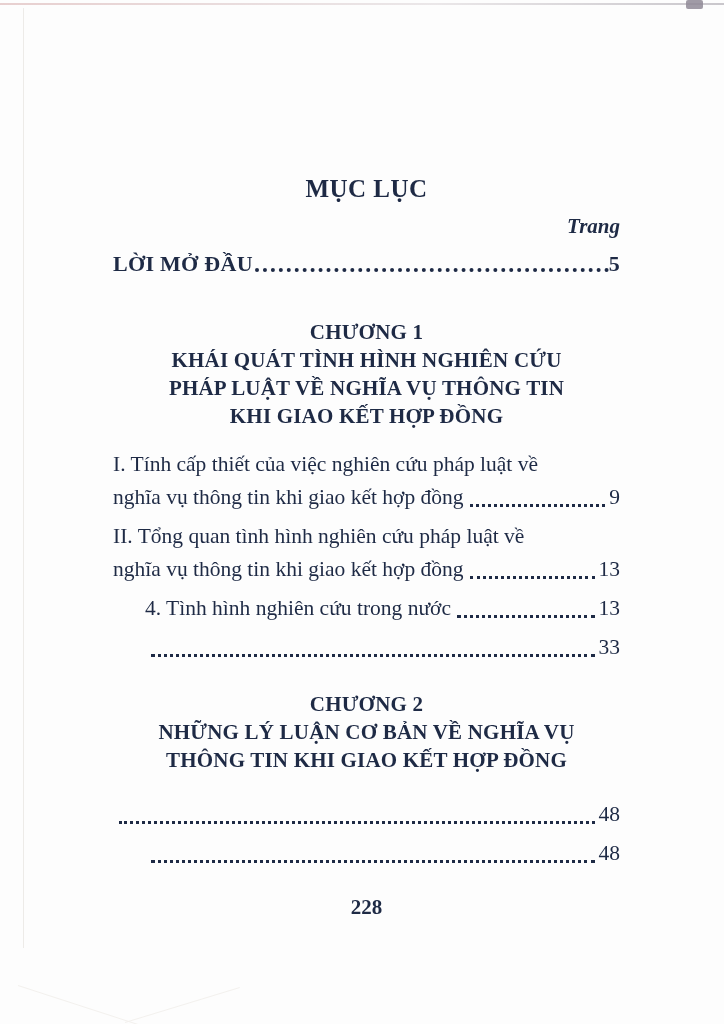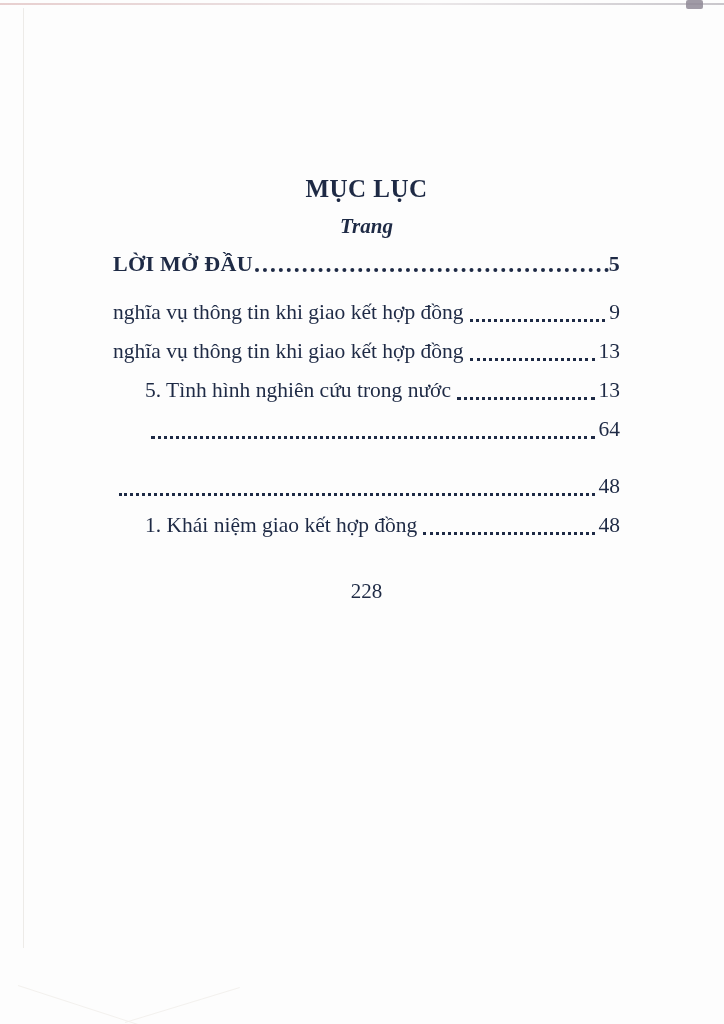--- a/index.html
+++ b/index.html
@@ -39,21 +39,21 @@
     position: absolute; left: 113px; top: 0; width: 507px;
   }
   .title {
     margin-top: 176px;
     text-align: center;
     font-size: 25px; font-weight: 700; letter-spacing: .5px;
     line-height: 26px;
   }
   .trang {
     margin-top: 12px;
-    text-align: center;
+    text-align: right;
     font-size: 21px; font-style: italic; font-weight: 600;
     line-height: 24px;
   }
   .row { display: flex; align-items: flex-end; text-align: center; }
   .row .text { white-space: nowrap; }
   .leader {
     flex: 1; min-width: 18px;
     border-bottom: 3px dotted #1e2a45;
     margin: 0 4px 7px 6px;
   }
@@ -69,23 +69,23 @@
     letter-spacing: .2px;
   }
   .ch1-heading { margin-top: 40px; }
   .ch2-heading { margin-top: 26px; }
   .toc-list { font-size: 21.5px; line-height: 33px; }
   .ch1-list { margin-top: 18px; }
   .ch2-list { margin-top: 24px; }
   .entry { margin-bottom: 6px; }
   .entry.indent { padding-left: 32px; }
   .folio {
-    margin-top: 37px;
+    margin-top: 25px;
     text-align: center;
-    font-size: 21px; line-height: 24px;
+    font-size: 21px; line-height: 24px; font-weight: bold;
   }
 </style>
 </head>
 <body>
 
 <div class="page">
 
   <div class="artifact-topline"></div>
   <div class="artifact-smudge"></div>
   <div class="artifact-leftedge"></div>
@@ -97,69 +97,81 @@
     <div class="title">MỤC LỤC</div>
 
     <div class="trang">Trang</div>
 
     <div class="row intro">
       <span class="text">LỜI MỞ ĐẦU</span>
       <span class="leader"></span>
       <span class="pagenum">5</span>
     </div>
 
+    <div class="ch-heading ch1-heading">
+      <div>CHƯƠNG 1</div>
+      <div>KHÁI QUÁT TÌNH HÌNH NGHIÊN CỨU</div>
+      <div>PHÁP LUẬT VỀ NGHĨA VỤ THÔNG TIN</div>
+      <div>KHI GIAO KẾT HỢP ĐỒNG</div>
+    </div>
 
     <div class="toc-list ch1-list">
 
       <div class="entry">
+        <div>I. Tính cấp thiết của việc nghiên cứu pháp luật về</div>
         <div class="row">
           <span class="text">nghĩa vụ thông tin khi giao kết hợp đồng</span>
           <span class="leader"></span>
           <span class="pagenum">9</span>
         </div>
       </div>
 
       <div class="entry">
+        <div>II. Tổng quan tình hình nghiên cứu pháp luật về</div>
         <div class="row">
           <span class="text">nghĩa vụ thông tin khi giao kết hợp đồng</span>
           <span class="leader"></span>
           <span class="pagenum">13</span>
         </div>
       </div>
 
       <div class="entry indent">
         <div class="row">
-          <span class="text">5. Tình hình nghiên cứu trong nước</span>
+          <span class="text">4. Tình hình nghiên cứu trong nước</span>
           <span class="leader"></span>
           <span class="pagenum">13</span>
         </div>
       </div>
 
       <div class="entry indent">
         <div class="row">
           <span class="leader"></span>
-          <span class="pagenum">64</span>
+          <span class="pagenum">33</span>
         </div>
       </div>
 
     </div>
 
+    <div class="ch-heading ch2-heading">
+      <div>CHƯƠNG 2</div>
+      <div>NHỮNG LÝ LUẬN CƠ BẢN VỀ NGHĨA VỤ</div>
+      <div>THÔNG TIN KHI GIAO KẾT HỢP ĐỒNG</div>
+    </div>
 
     <div class="toc-list ch2-list">
 
       <div class="entry">
         <div class="row">
           <span class="leader"></span>
           <span class="pagenum">48</span>
         </div>
       </div>
 
       <div class="entry indent">
         <div class="row">
-          <span class="text">1. Khái niệm giao kết hợp đồng</span>
           <span class="leader"></span>
           <span class="pagenum">48</span>
         </div>
       </div>
 
     </div>
 
     <div class="folio">228</div>
 
   </div>

